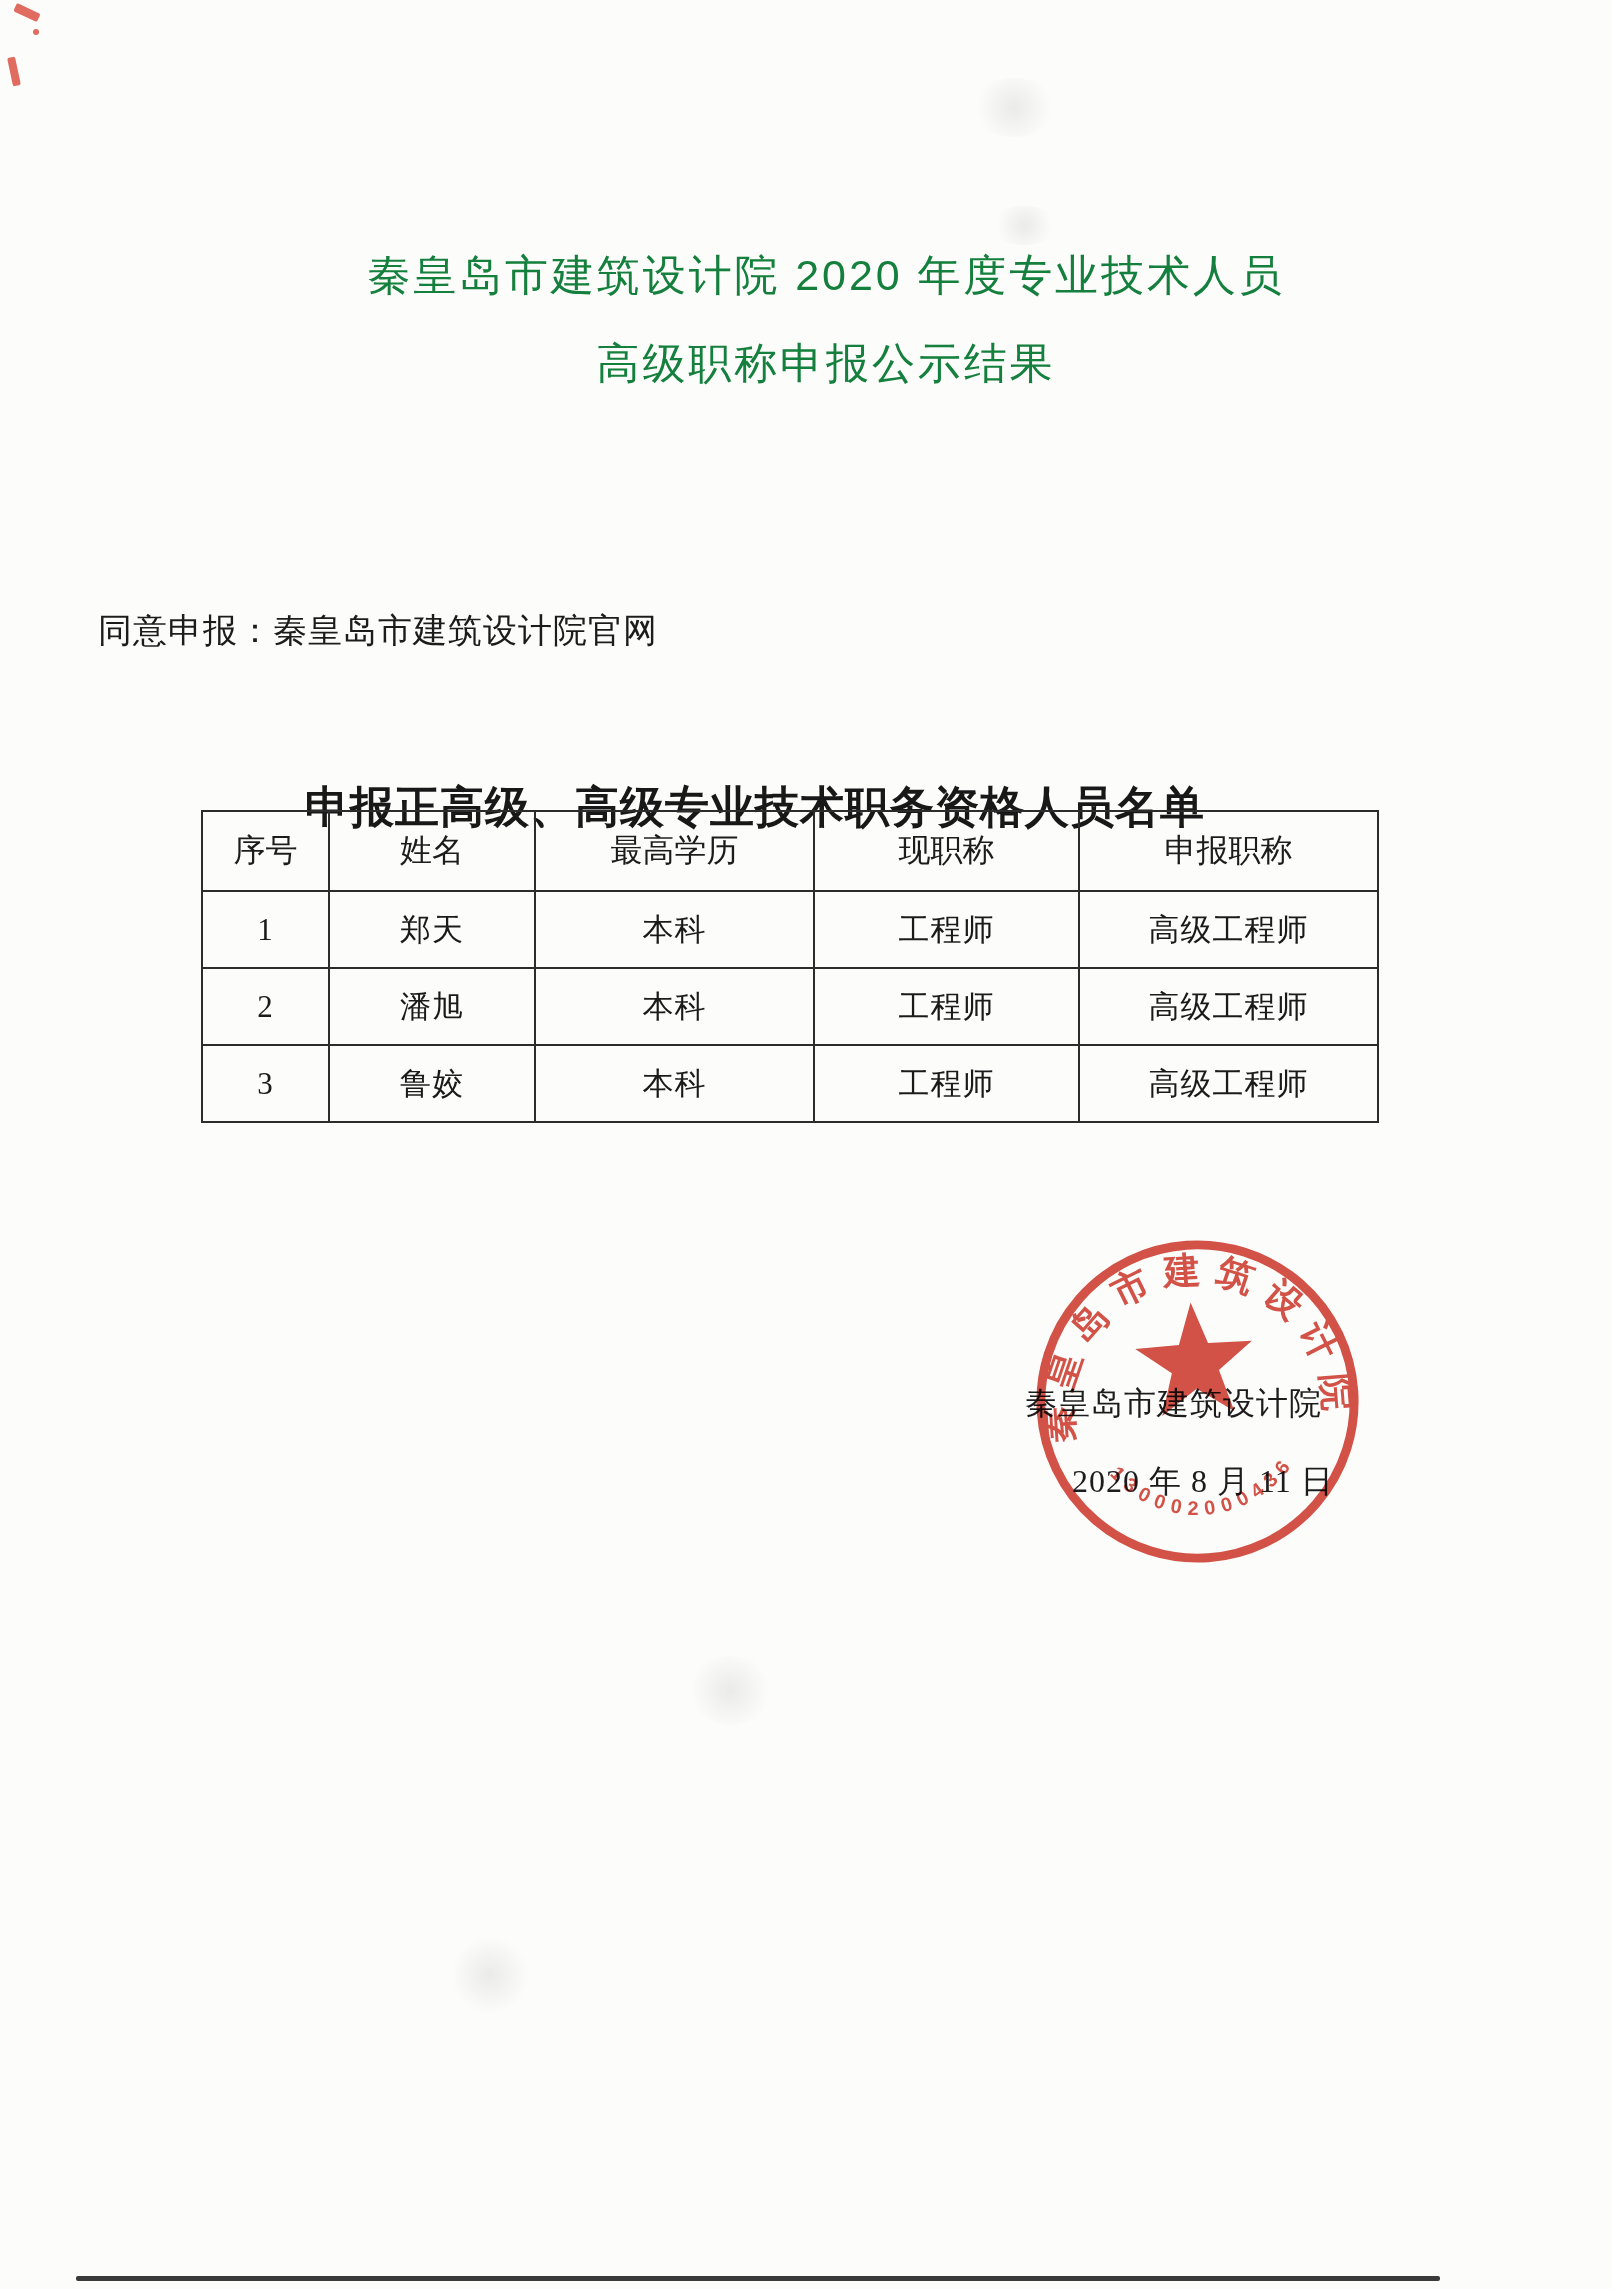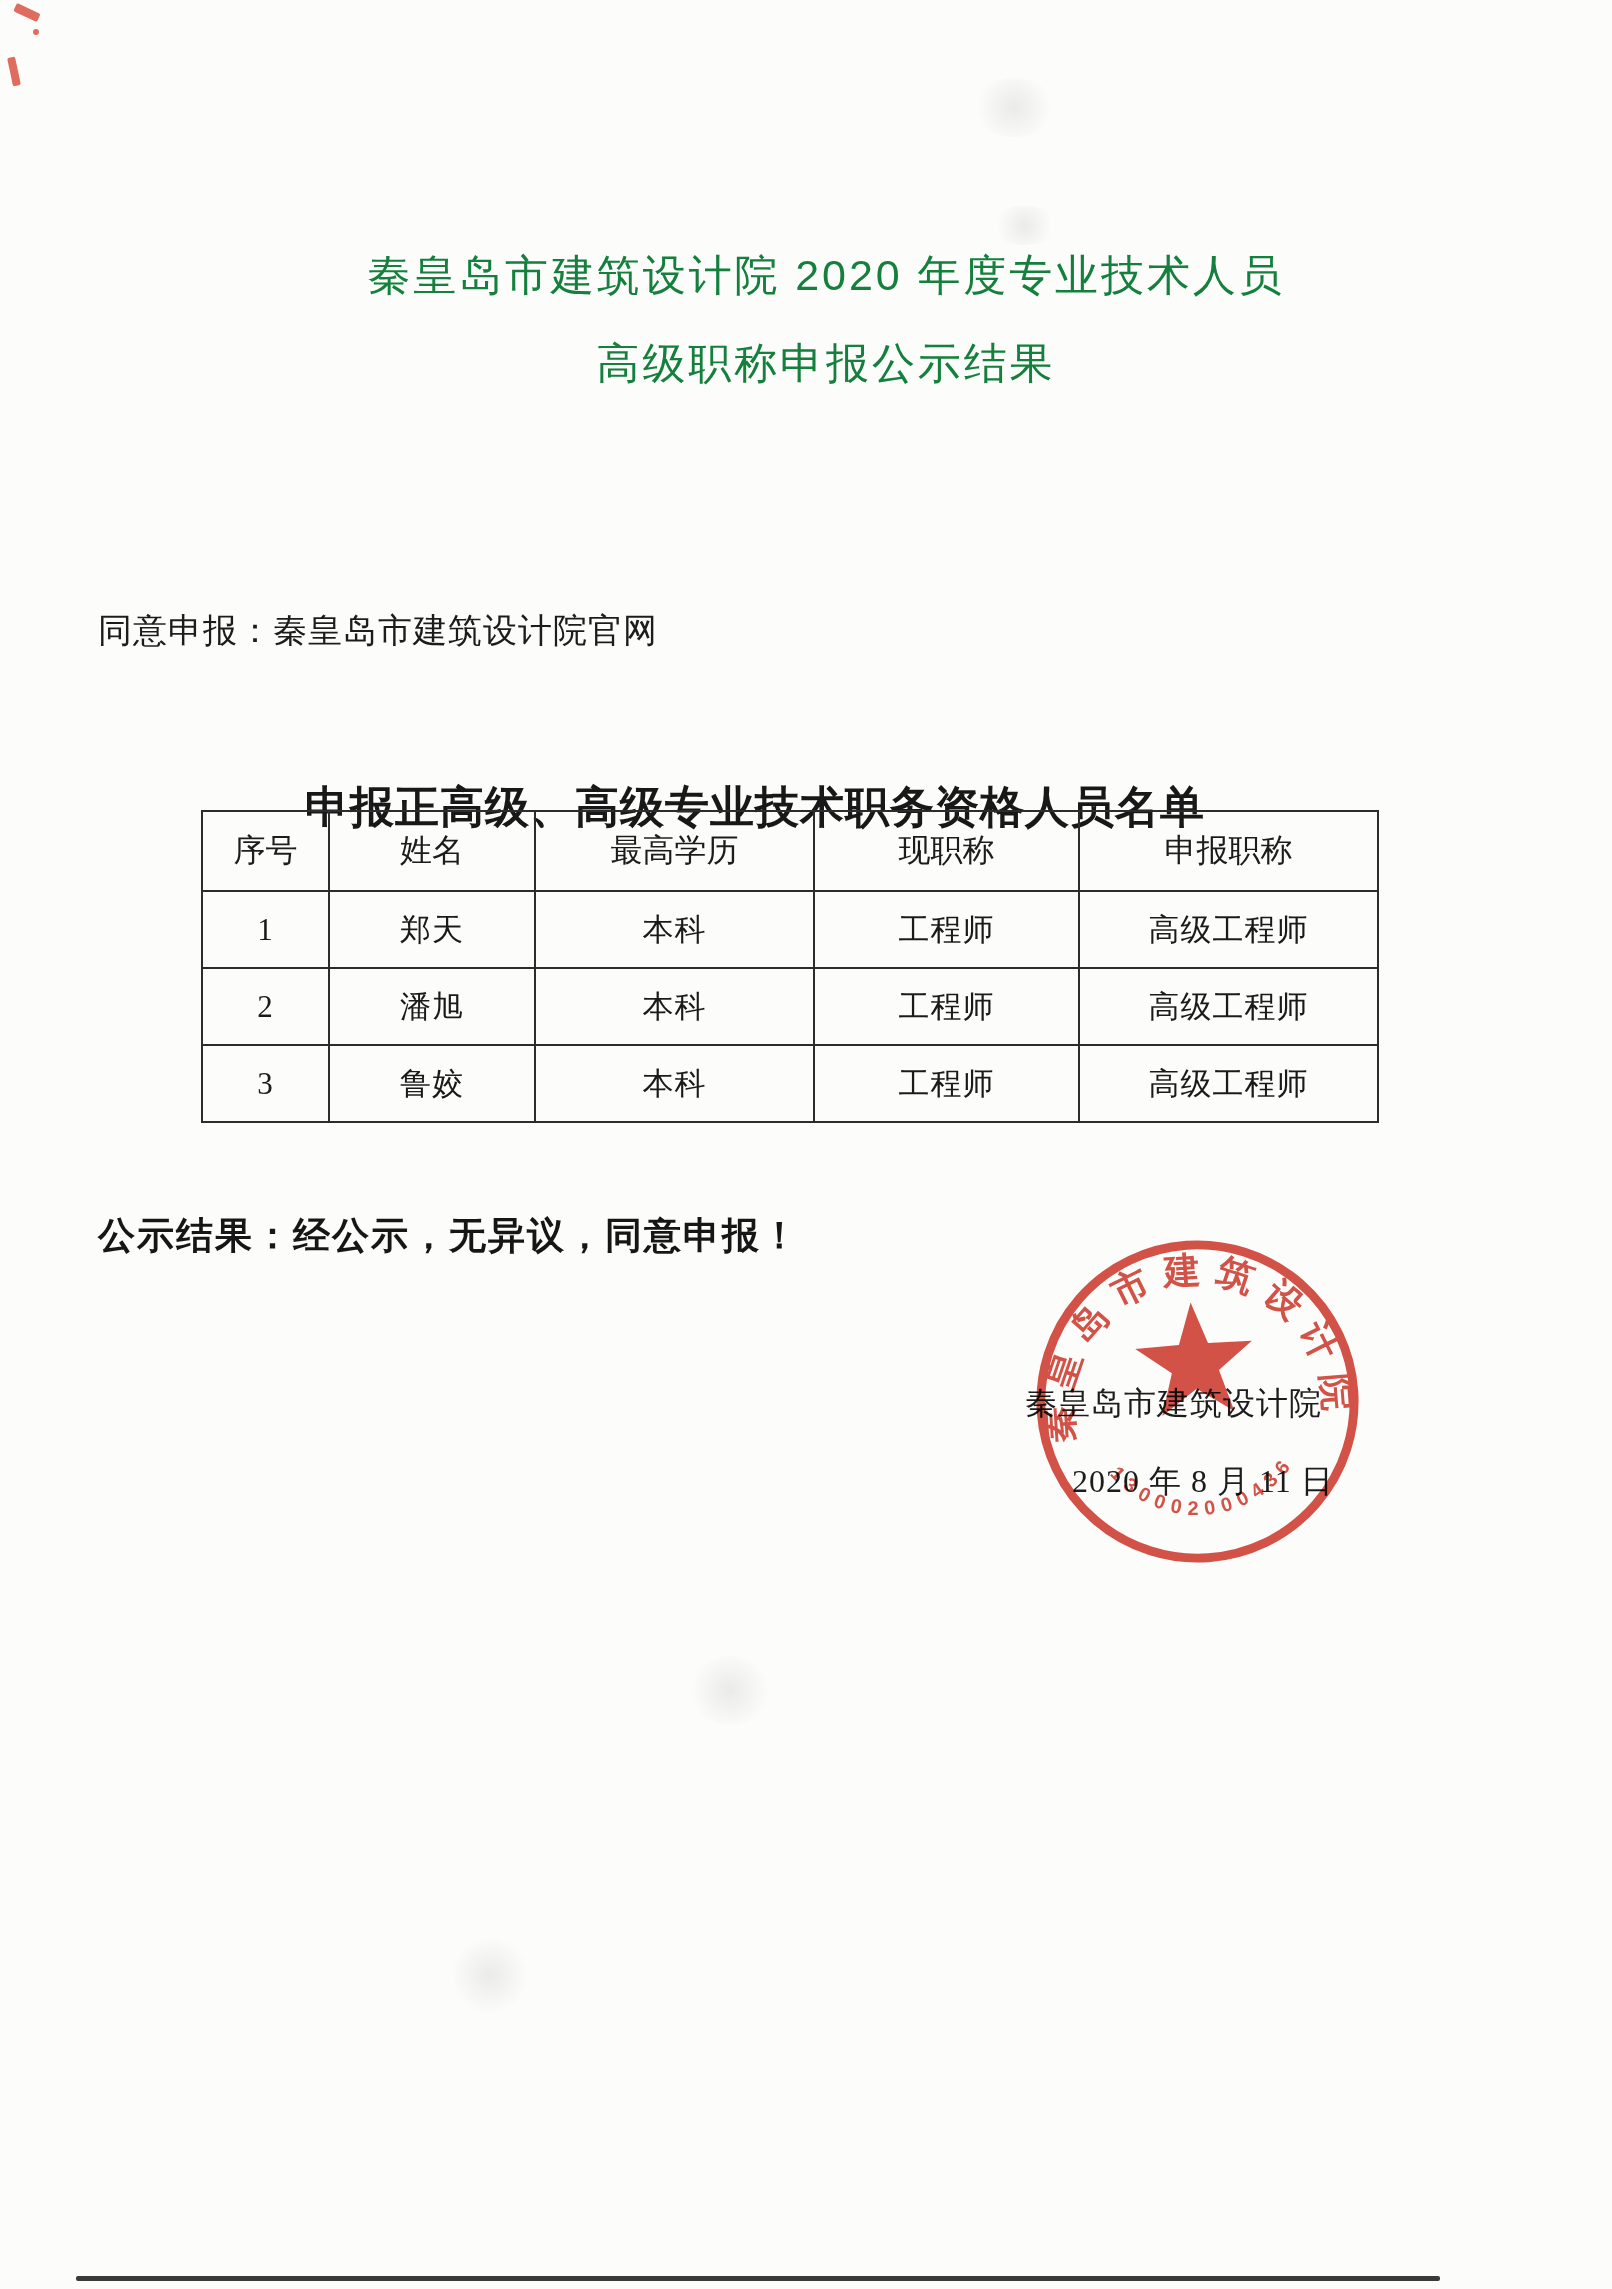--- a/index.html
+++ b/index.html
@@ -145,21 +145,20 @@
       <tr>
         <td class="num">3</td>
         <td>鲁姣</td>
         <td>本科</td>
         <td>工程师</td>
         <td>高级工程师</td>
       </tr>
     </tbody>
   </table>
 
-  <div class="result-line">公示结果：经公示，无异议，同意申报！</div>
 
   <div class="sig-org">秦皇岛市建筑设计院</div>
   <div class="sig-date">2020 年 8 月 11 日</div>
 
   <svg class="stamp" viewBox="0 0 340 340" xmlns="http://www.w3.org/2000/svg">
     <defs>
       <path id="arc-top" d="M 42,178 A 128,128 0 0 1 298,178"></path>
       <path id="arc-bottom" d="M 56,190 A 116,116 0 0 0 284,190"></path>
     </defs>
     <circle class="ring" cx="170" cy="170" r="158" stroke="#ce3629"></circle>

